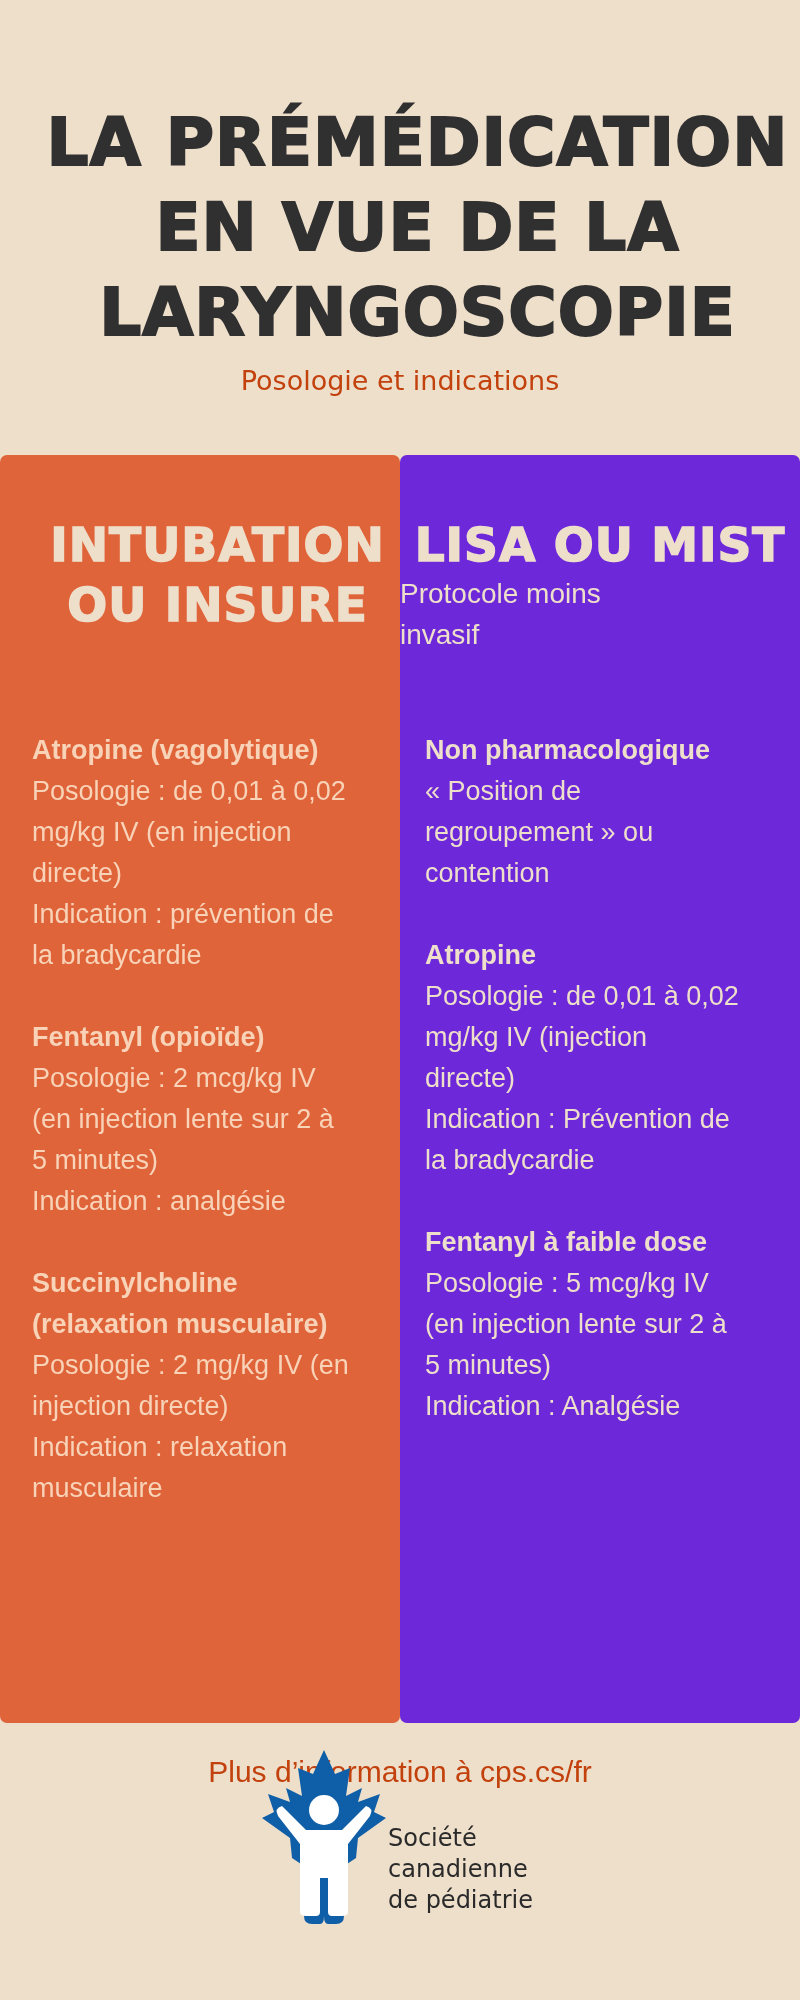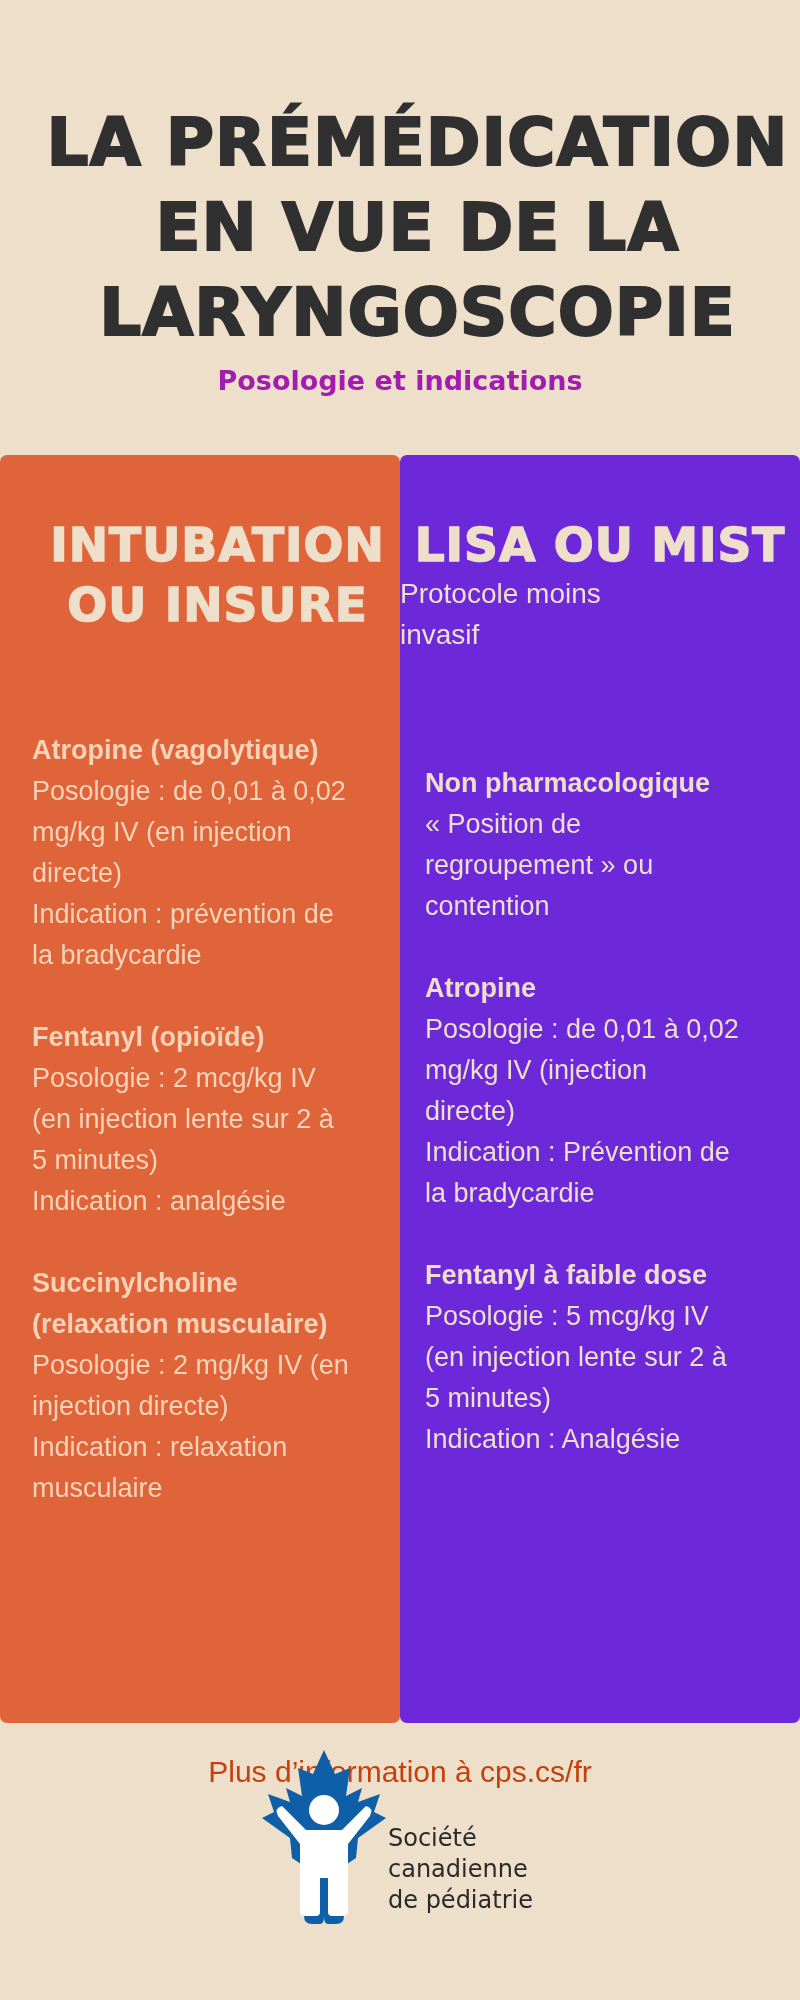--- a/index.html
+++ b/index.html
@@ -22,24 +22,24 @@
       font-size: 66px;
       line-height: 85px;
       letter-spacing: 1px;
       transform: scaleX(1.0);
       -webkit-text-stroke: 2px #303030;
     }
     .title-line { display: block; white-space: nowrap; margin-left: 35px; }
     .subtitle {
       position: absolute; left: 0; top: 365px; width: 800px;
       text-align: center;
-      color: #a21caf;
+      color: #c2410c;
       font-family: "DejaVu Sans", sans-serif;
       font-size: 27px;
-      font-weight: 700;
+      font-weight: 400;
     }
     .columns {
       position: absolute; left: 0; top: 455px; width: 800px; height: 1268px;
       display: flex;
     }
     .col { height: 100%; position: relative; border-radius: 7px; }
     .col-left { width: 400px; background: #E0643A; color: #F6D4BC; }
     .col-right { width: 400px; background: #6d28d9; color: #EEDFCB; }
     .col-heading {
       position: absolute; left: 0; width: 400px; text-align: center;
@@ -53,21 +53,21 @@
     }
     .col-left .col-heading { top: 60px; }
     .col-right .col-heading { top: 60px; }
     .col-sub {
       position: absolute; left: 0; top: 118px; width: 400px; text-align: left;
       font-size: 28px; line-height: 41px; color: #EEDFCB;
     }
     .col-sub span { display: block; }
     .drug-list { position: absolute; top: 275px; }
     .col-left .drug-list { left: 32px; width: 350px; }
-    .col-right .drug-list { left: 425px; left: 25px; width: 360px; margin-top: 33px; }
+    .col-right .drug-list { left: 425px; left: 25px; width: 360px; }
     .drug { margin-bottom: 41px; }
     .drug-line {
       display: block;
       font-size: 27px;
       line-height: 41px;
       white-space: nowrap;
     }
     .drug-name { font-weight: bold; }
     .col-left .drug-line { color: #F8D3B8; }
     .col-right .drug-line { color: #EEDFCB; }

